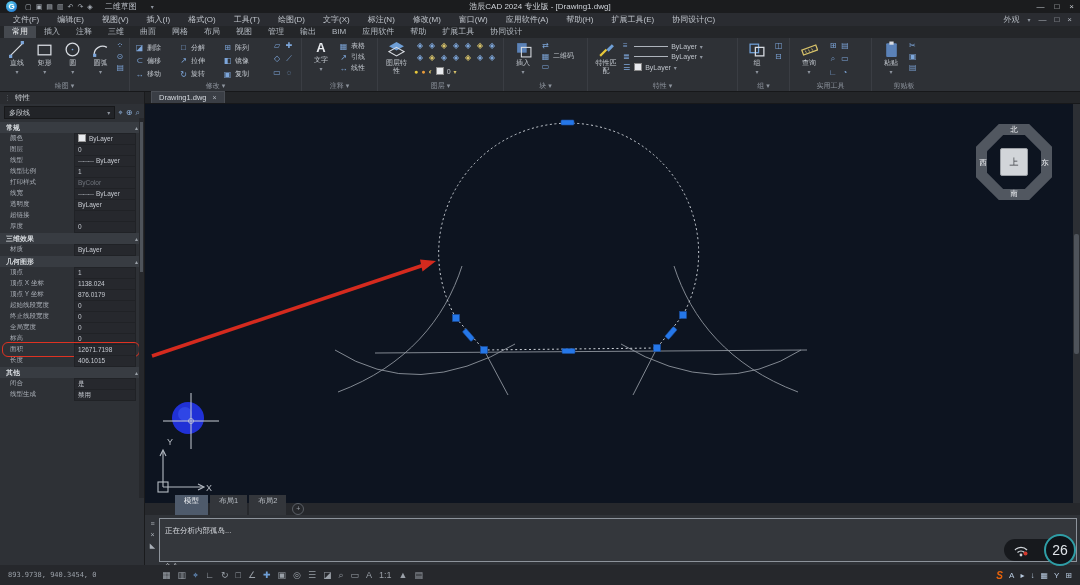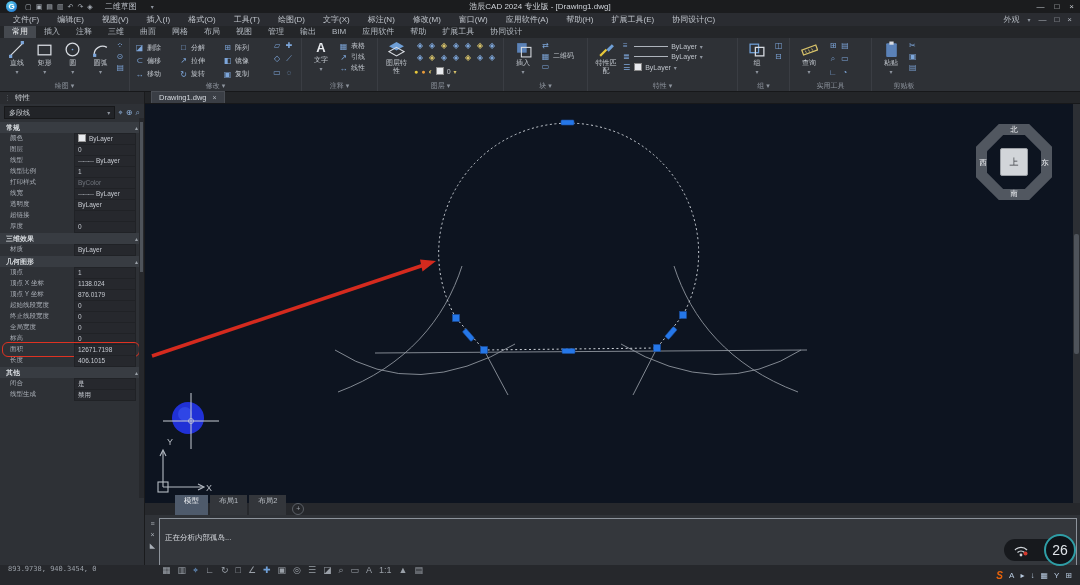--- a/index.html
+++ b/index.html
@@ -93,25 +93,25 @@
   .cdir.n{left:32px;top:1px;} .cdir.s{left:32px;bottom:1px;} .cdir.w{left:1px;top:34px;} .cdir.e{right:1px;top:34px;}
   
   .ltabs{left:145px;top:503px;width:935px;height:12px;background:#26282c;display:flex;align-items:center;
     padding-left:30px;font-size:7.5px;color:#b6bbc2;gap:2px;}
   .ltab{padding:0 9px;height:28px;line-height:12px;background:#33363b;}
   .ltab.active{background:#4e5a6b;color:#f0f2f5;}
   .ladd{width:10px;height:10px;border:1px solid #5a5f66;border-radius:50%;font-size:7px;line-height:9px;text-align:center;margin-left:4px;color:#9aa0a8;}
   
   .cmd{left:145px;top:515px;width:935px;height:50px;background:#2f3237;padding:3px 3px 0 14px;}
   .cgutter{position:absolute;left:3px;top:5px;display:flex;flex-direction:column;gap:4px;font-size:7px;color:#a9afb7;width:9px;text-align:center;}
-  .cmdbox{border:1px solid #8d939b;background:#34373c;padding:14px 5px;font-size:7.5px;color:#d6d9de;line-height:9.3px;height:28px;overflow:hidden;}
+  .cmdbox{border:1px solid #8d939b;background:#34373c;padding:7px 5px;font-size:7.5px;color:#d6d9de;line-height:9.3px;height:28px;overflow:hidden;}
   .promptrow{height:10px;line-height:10px;font-size:7.5px;color:#d6d9de;padding:0 5px;border-bottom:1px solid #43474d;display:flex;align-items:center;}
   .caret{display:inline-block;width:4px;height:8px;background:#e6e8ec;margin-left:3px;}
   
-  .statusbar{left:0;top:565px;width:1080px;height:20px;background:#26282c;display:flex;
+  .statusbar{left:0;top:565px;width:1080px;height:20px;background:#26282c;display:flex;align-items:center;
     padding:0 8px;font-size:7px;color:#9aa0a8;gap:4px;}
   .coords{width:130px;font-family:"DejaVu Sans Mono",monospace;font-size:7px;color:#9aa0a8;}
   .sicons{display:flex;gap:7px;font-size:9px;color:#9aa0a8;margin-left:20px;}
   .sicons span:nth-child(3),.sicons span:nth-child(8){color:#6f9fd6;}
   .tray{margin-left:auto;display:flex;gap:6px;font-size:8px;color:#b9cbe0;align-items:center;}
   .tray span:first-child{color:#e8630a;font-weight:bold;font-style:italic;font-size:10px;}
   
   .overlay{left:auto;right:4px;top:534px;width:72px;height:34px;z-index:50;}
   .opill{position:absolute;left:0;top:5px;width:54px;height:22px;background:#17191d;border-radius:11px;display:flex;align-items:center;padding-left:9px;}
   .obadge{position:absolute;right:0;top:0;width:28px;height:28px;border-radius:50%;background:#101318;

